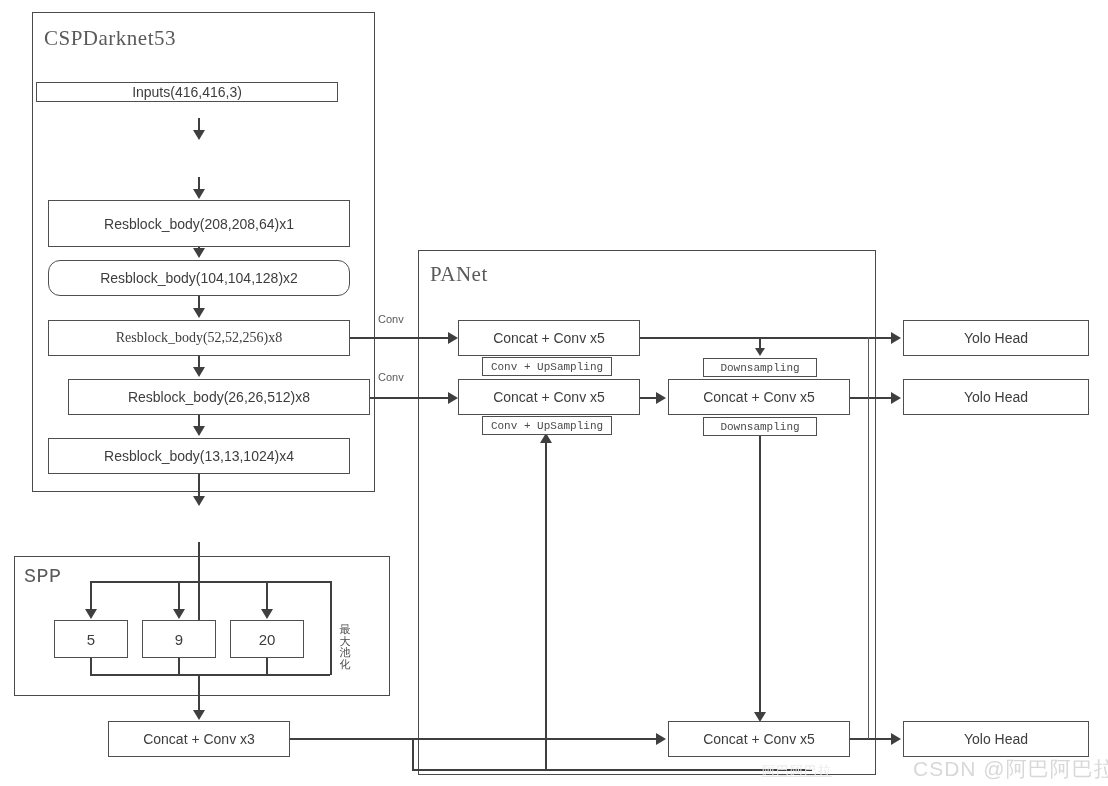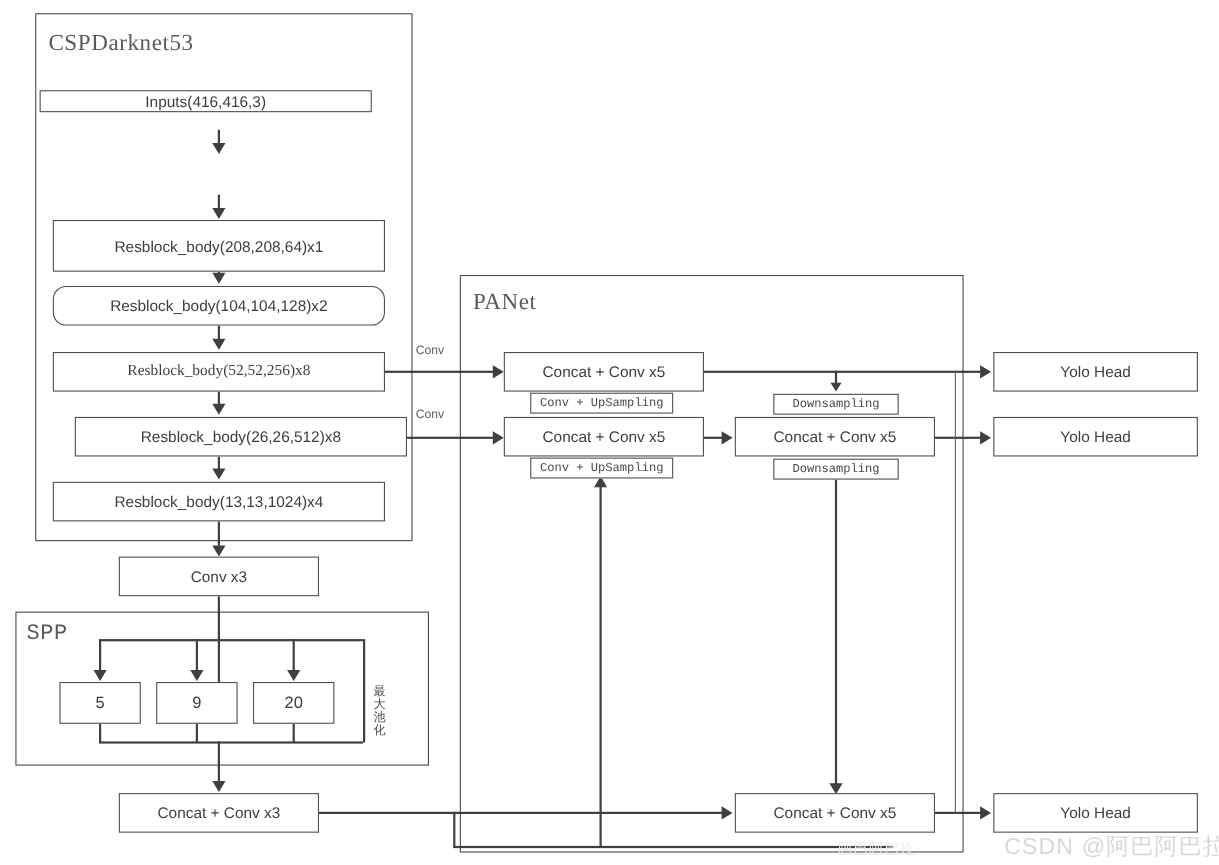--- a/index.html
+++ b/index.html
@@ -163,21 +163,20 @@
 
   <div class="ln v" style="left:198px; top:356px; height:13px;"></div>
   <div class="ar down" style="left:193px; top:367px;"></div>
 
   <div class="ln v" style="left:198px; top:415px; height:13px;"></div>
   <div class="ar down" style="left:193px; top:426px;"></div>
 
   <div class="ln v" style="left:198px; top:474px; height:22px;"></div>
   <div class="ar down" style="left:193px; top:496px;"></div>
 
-  <div class="node" style="left:108px; top:506px; width:182px; height:36px;">Conv x3</div>
 
   <div class="group" style="left:14px; top:556px; width:376px; height:140px;"></div>
   <div class="group-title" style="left:24px; top:565px; font-size:20px;font-family:Liberation Mono, monospace;">SPP</div>
 
   <div class="ln v" style="left:198px; top:542px; height:40px;"></div>
 
   <div class="ln v" style="left:198px; top:582px; height:38px;"></div>
   <div class="ln h" style="left:90px; top:581px; width:240px;"></div>
 
   <div class="ln v" style="left:90px; top:581px; height:30px;"></div>

